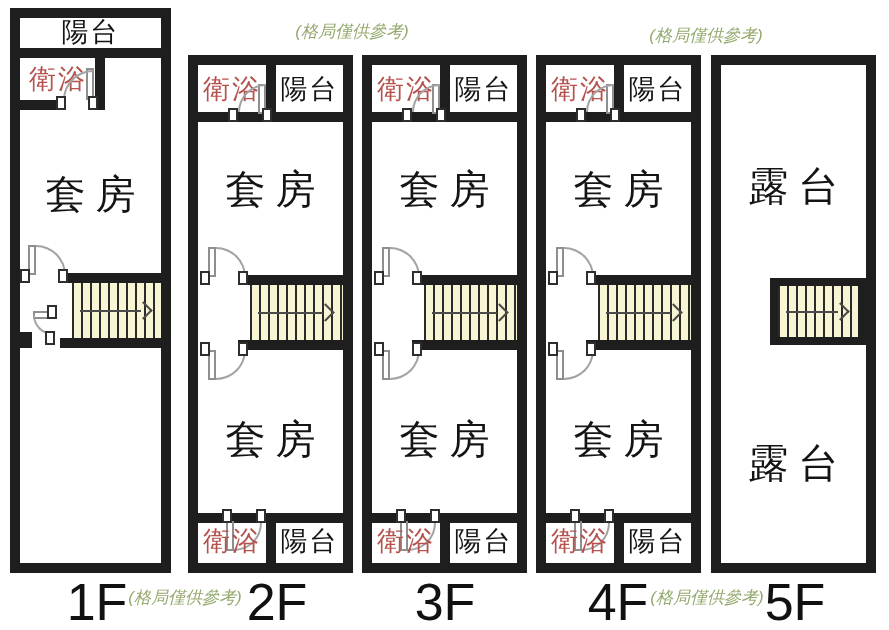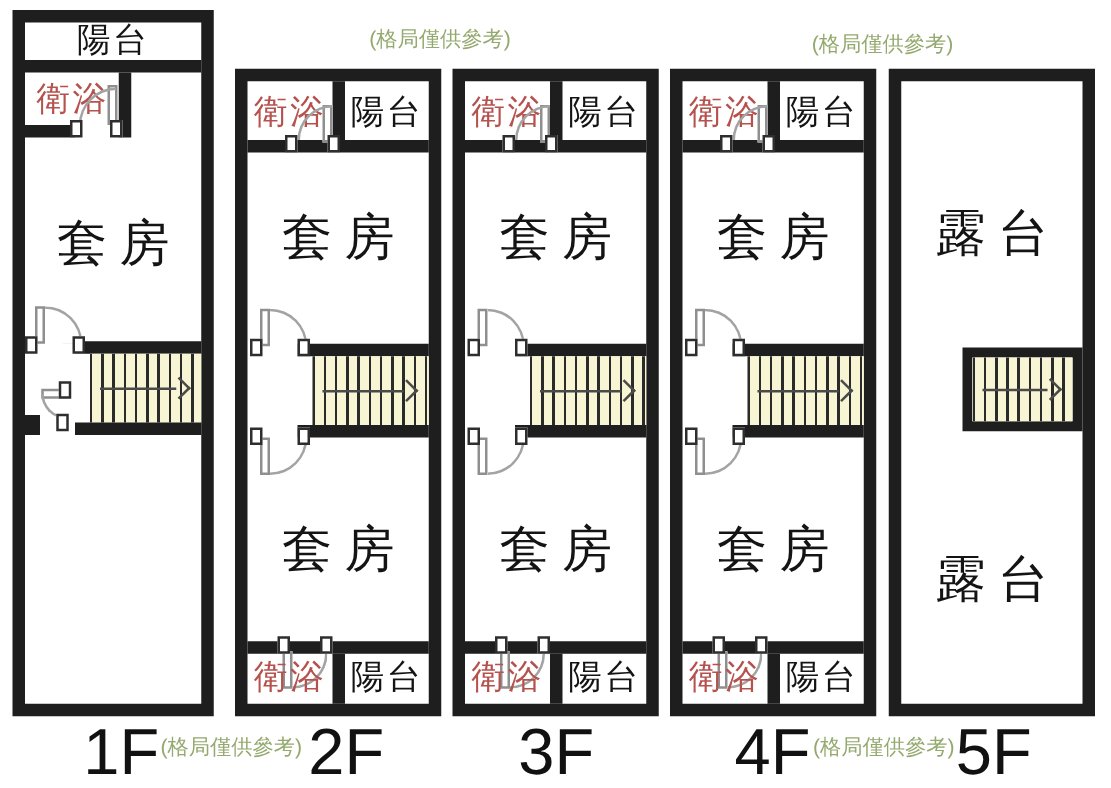--- a/index.html
+++ b/index.html
@@ -24,21 +24,21 @@
   .arrow-head { position:absolute; width:11px; height:11px; border-top:2px solid #4a4a4a; border-right:2px solid #4a4a4a; transform:rotate(45deg); top:calc(50% - 7px); right:11px; }
   .jamb { position:absolute; width:10px; height:14px; background:#fff; border:2px solid #2e2e2e; box-sizing:border-box; }
   .leaf { position:absolute; background:#fff; border:2px solid #8f8f8f; box-sizing:border-box; }
   .arc  { position:absolute; box-sizing:border-box; }
   .arc-tl { border-top:2px solid #a3a3a3; border-left:2px solid #a3a3a3; border-top-left-radius:100%; }
   .arc-tr { border-top:2px solid #a3a3a3; border-right:2px solid #a3a3a3; border-top-right-radius:100%; }
   .arc-bl { border-bottom:2px solid #a3a3a3; border-left:2px solid #a3a3a3; border-bottom-left-radius:100%; }
   .arc-br { border-bottom:2px solid #a3a3a3; border-right:2px solid #a3a3a3; border-bottom-right-radius:100%; }
   .stairbox { position:absolute; border:8px solid var(--wall); box-sizing:border-box; }
   .floor-num { position:absolute; top:572px; transform:translateX(-50%); font-size:52px; color:#111; }
-  .note { position:absolute; width:240px; transform:translateX(-50%); text-align:center; font-size:17px; color:var(--green); }
+  .note { position:absolute; width:240px; transform:translateX(-50%); text-align:center; font-size:17px; color:var(--green);font-style:italic; }
 </style>
 </head>
 <body style="--wall: #1e1e1e; --stair: #f7f5d3; --bath: #b5524e; --green: #94a96e;">
 
 <div style="position:absolute; inset:0;">
 
   <div class="note" style="left:352px; top:20px;">(格局僅供參考)</div>
   <div class="note" style="left:706px; top:24px;">(格局僅供參考)</div>
 
   <div class="floor" style="left:10px; top:8px; width:161px; height:565px;">

